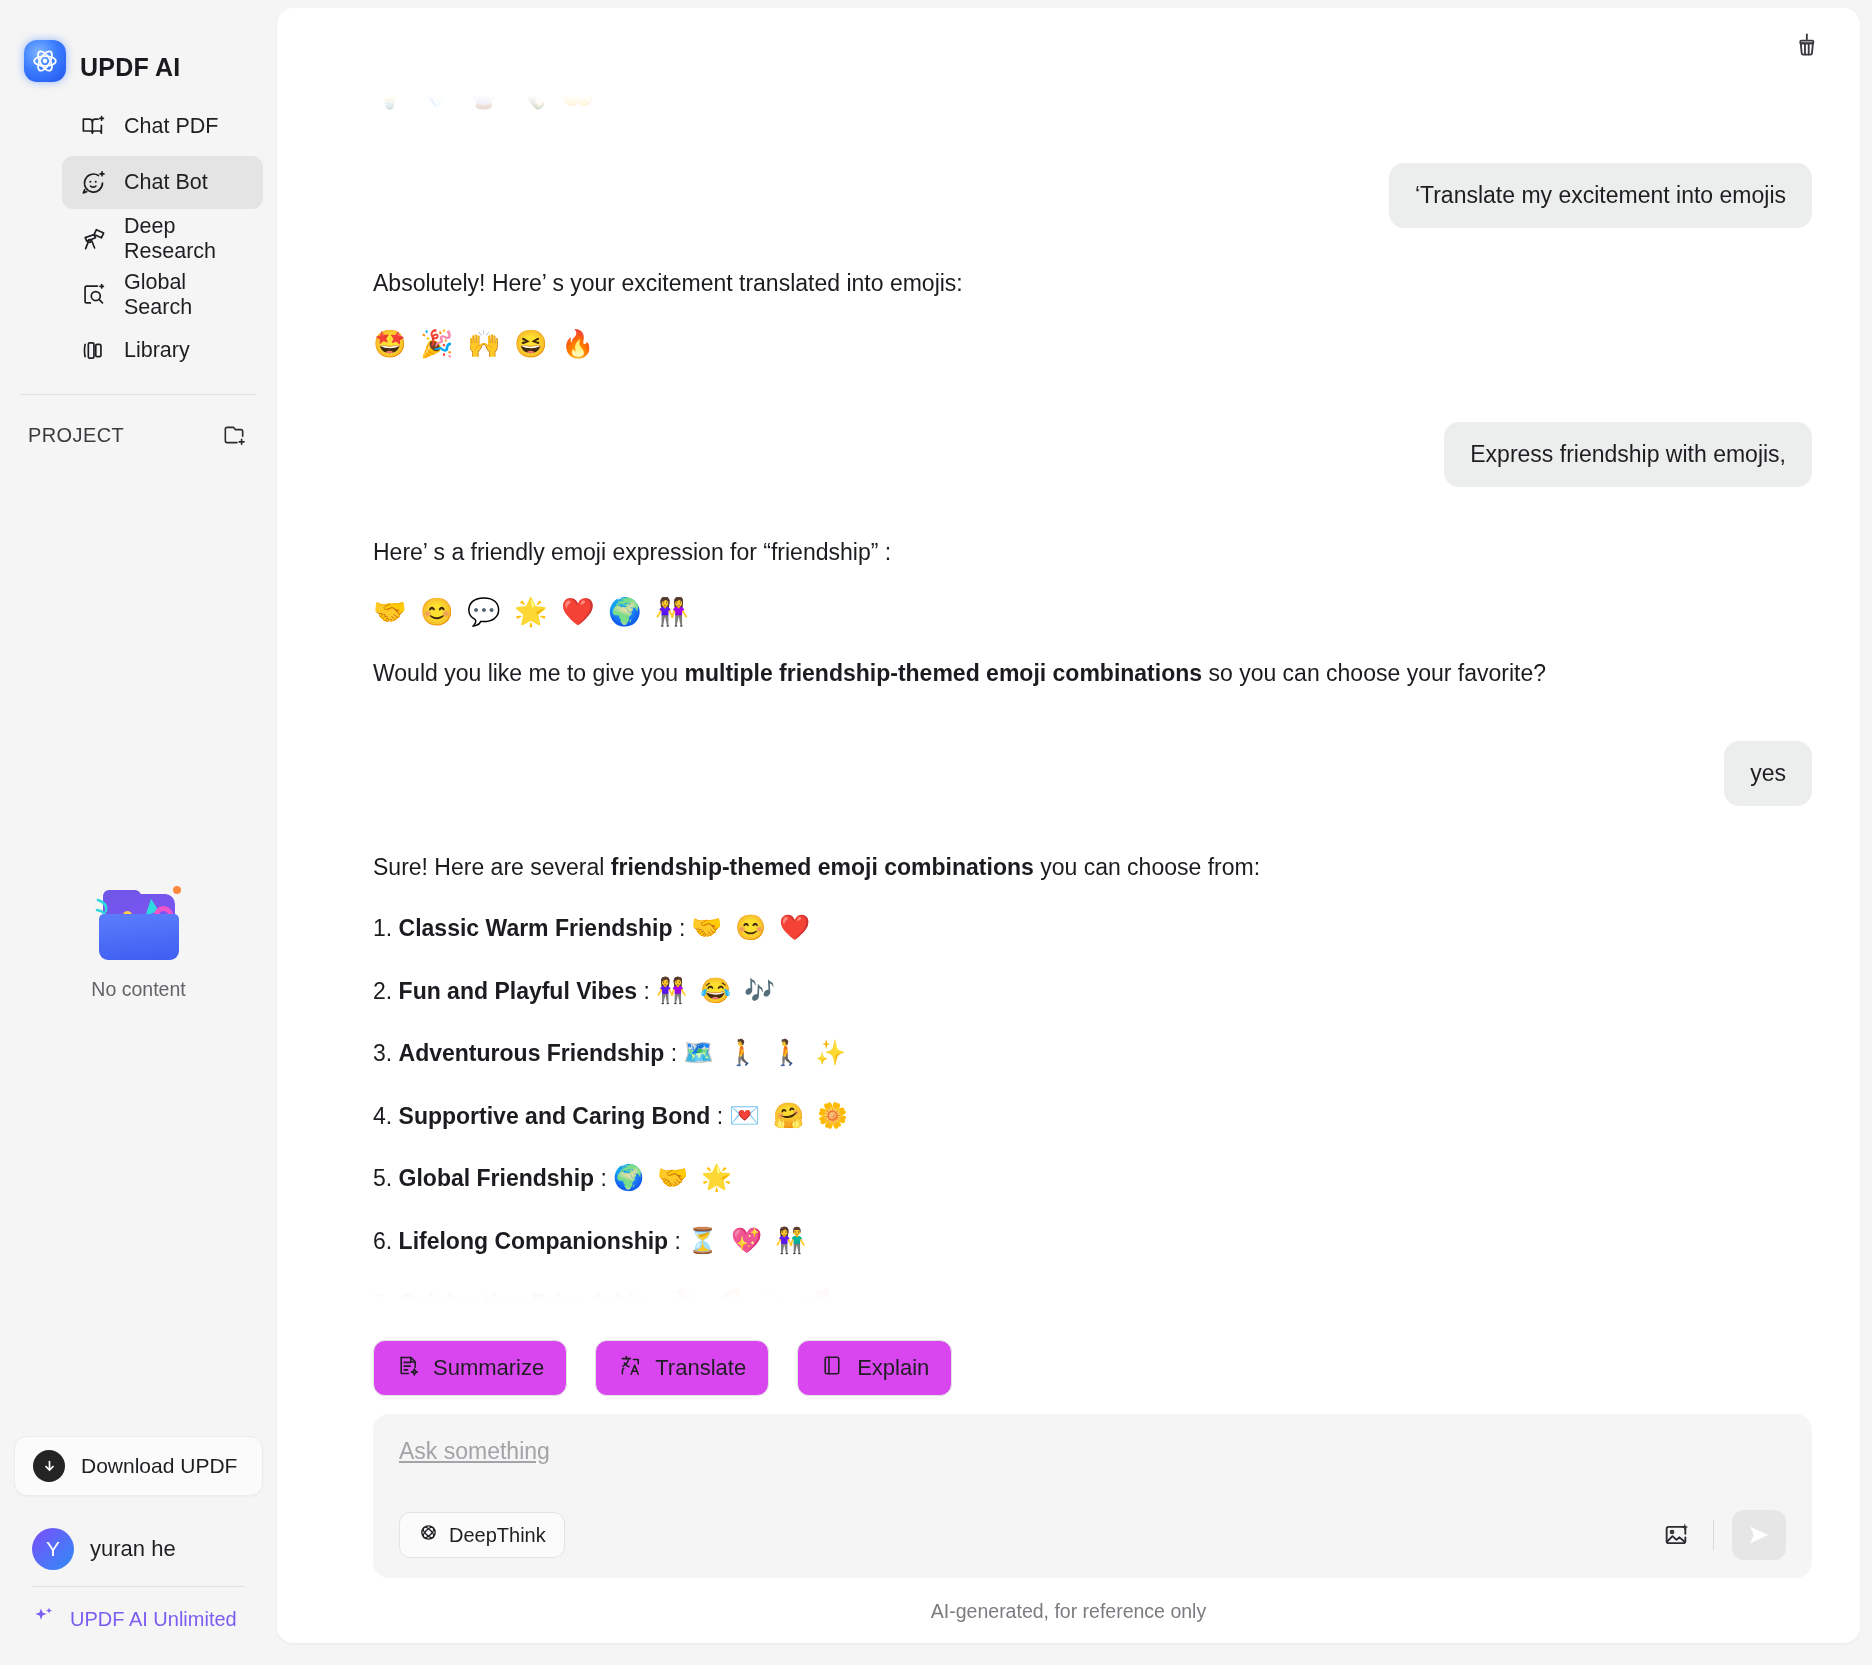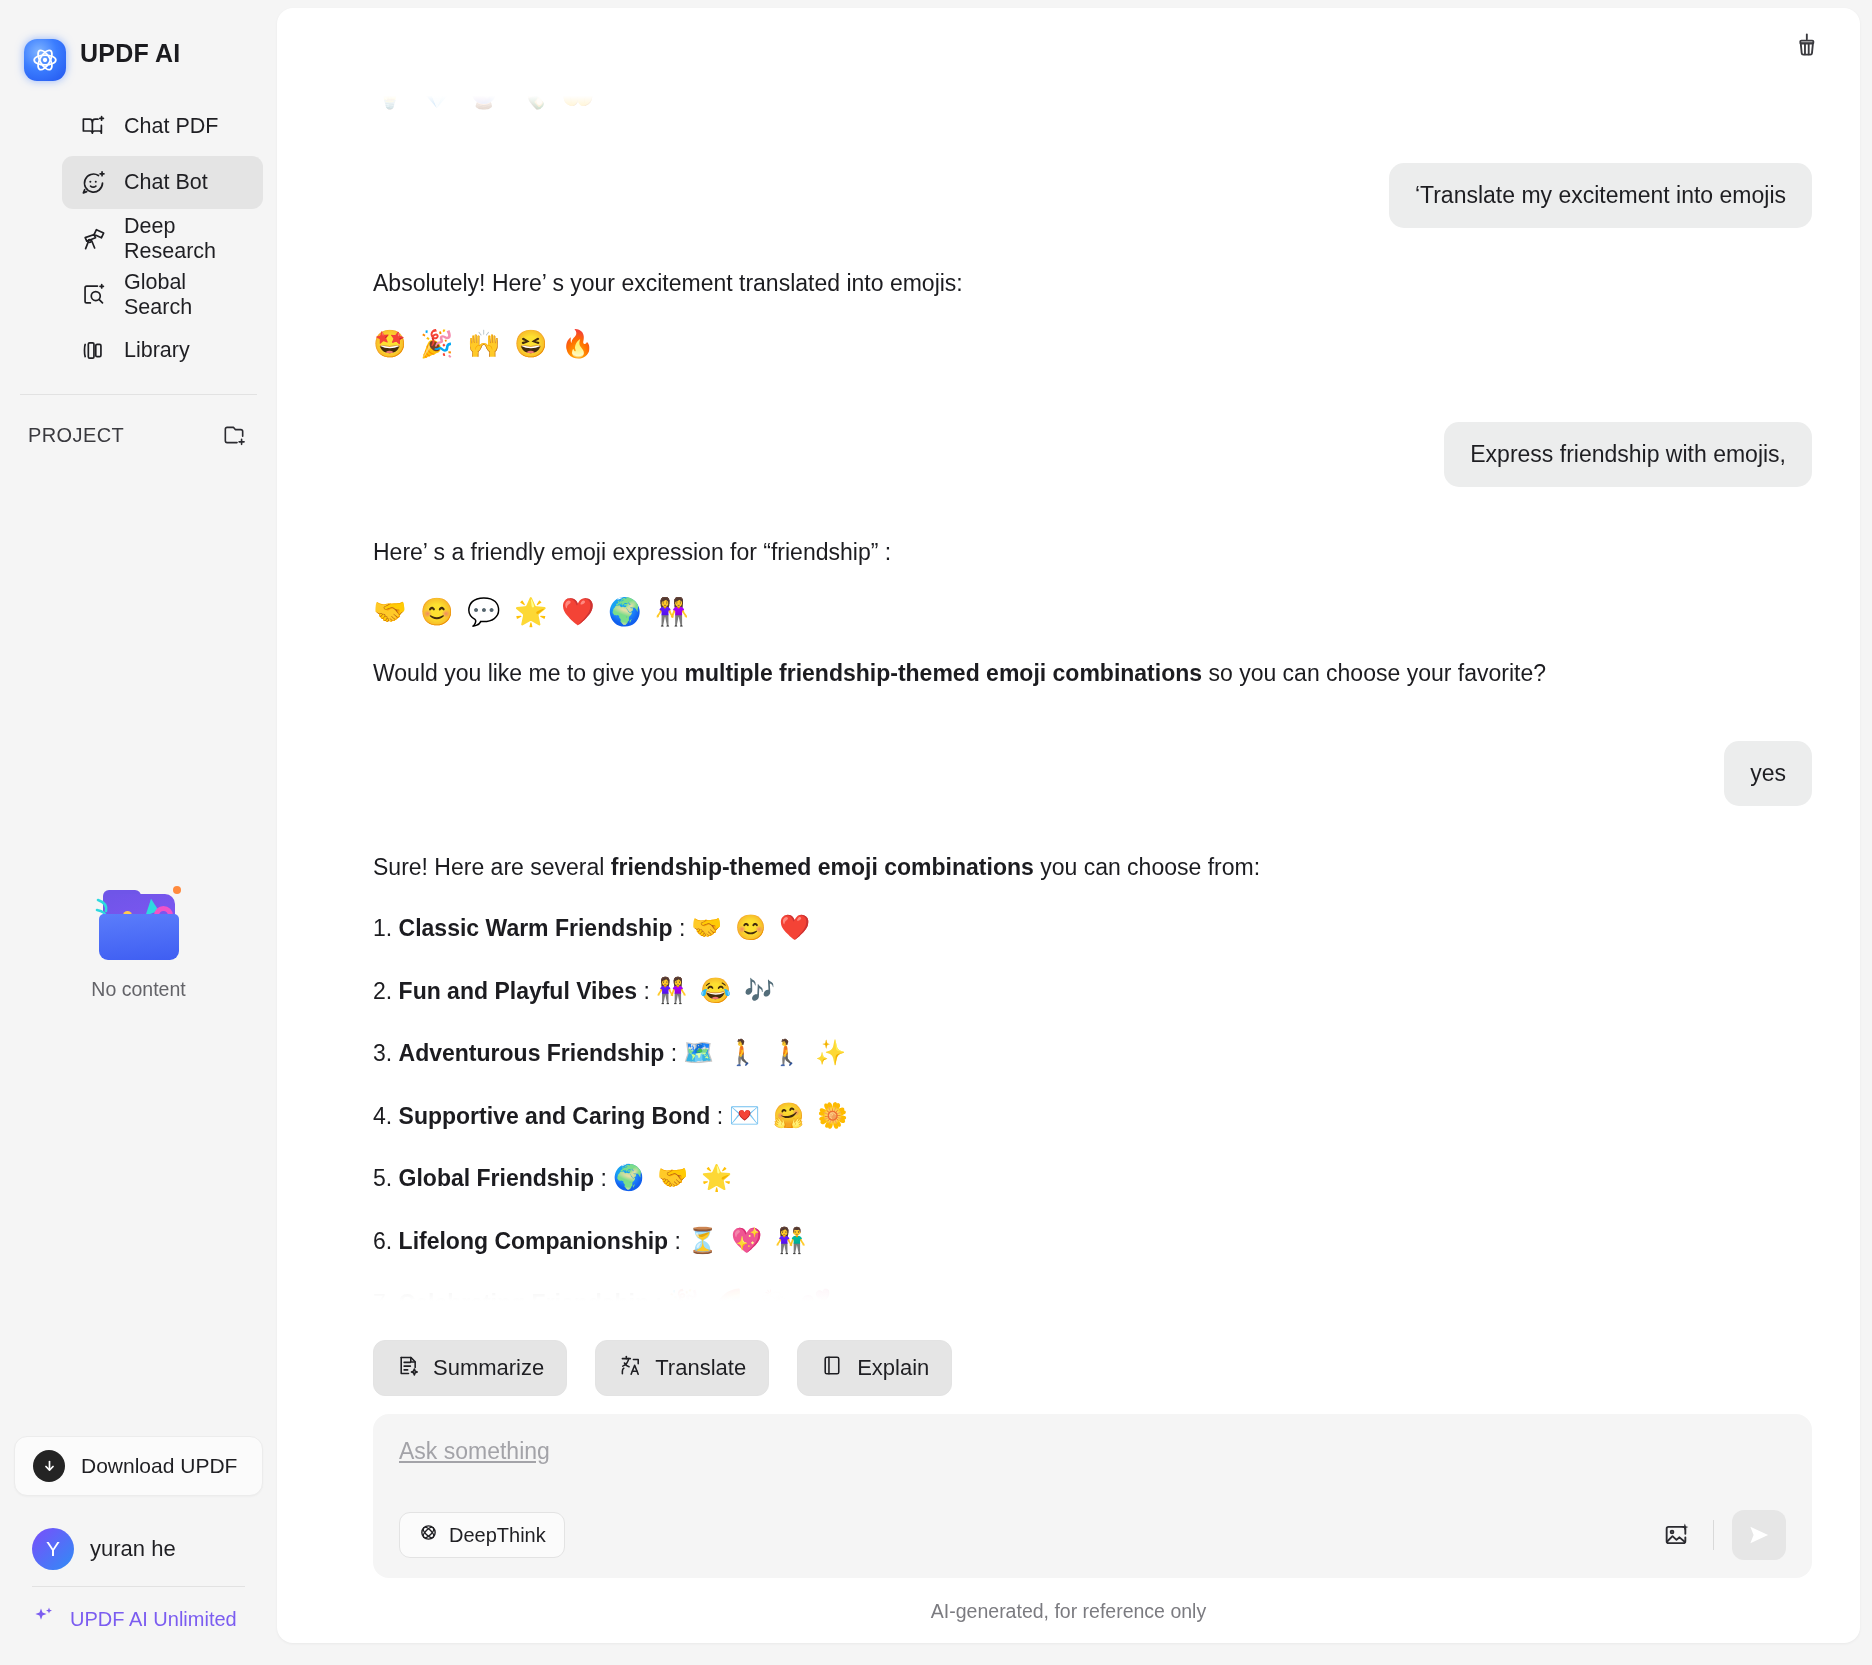--- a/index.html
+++ b/index.html
@@ -13,22 +13,22 @@
 
   
   .sidebar {
     width: 277px; height: 1665px;
     background: #f5f5f5;
     display: flex; flex-direction: column;
     flex: 0 0 277px;
     position: relative;
   }
   .brand {
-    display: flex; align-items: flex-start; gap: 14px;
-    padding: 39px 0 0 24px; height: 82px;
+    display: flex; align-items: flex-end; gap: 14px;
+    padding: 22px 0 0 24px; height: 82px;
   }
   .brand-logo {
     width: 42px; height: 42px; border-radius: 13px;
     background: radial-gradient(circle at 35% 30%, #7fb4ff 0%, #3b7dff 45%, #2255ee 100%);
     display: flex; align-items: center; justify-content: center;
     box-shadow: 0 0 9px rgba(70,130,255,.55);
     flex: 0 0 42px;
   }
   .brand-name { font-size: 25px; font-weight: bold; color: #1b1b1f; letter-spacing: .2px; }
 
@@ -146,21 +146,21 @@
     position: absolute; left: 0; right: 0; bottom: 0; height: 56px;
     background: linear-gradient(to top,#fff 45%, rgba(255,255,255,0));
     pointer-events: none; z-index: 3;
   }
 
   
   .actions { display: flex; gap: 28px; padding: 14px 0 0 96px; }
   .chip {
     display: flex; align-items: center; gap: 12px;
     height: 56px; padding: 0 22px; border: 1px solid #e3e3e3;
-    border-radius: 12px; background: #e5e5e5; cursor: pointer;
+    border-radius: 12px; background: #d946ef; cursor: pointer;
     font-size: 22px; color: #1f1f23;
   }
 
   
   .composer-wrap { padding: 18px 48px 0 96px; }
   .composer {
     background: #f5f5f5; border-radius: 16px; height: 164px;
     position: relative; padding: 24px 26px 0 26px;
   }
   .composer-placeholder { font-size: 23px; color: #a3a3a8; text-decoration: underline; }

